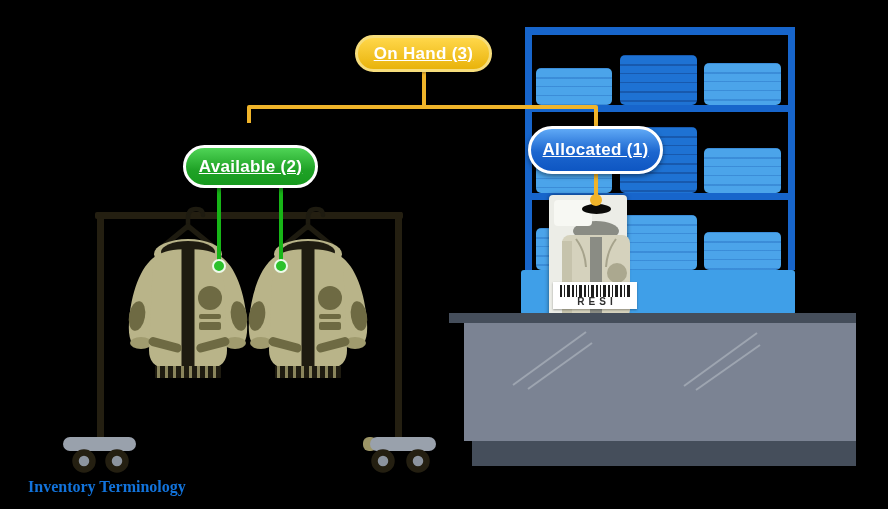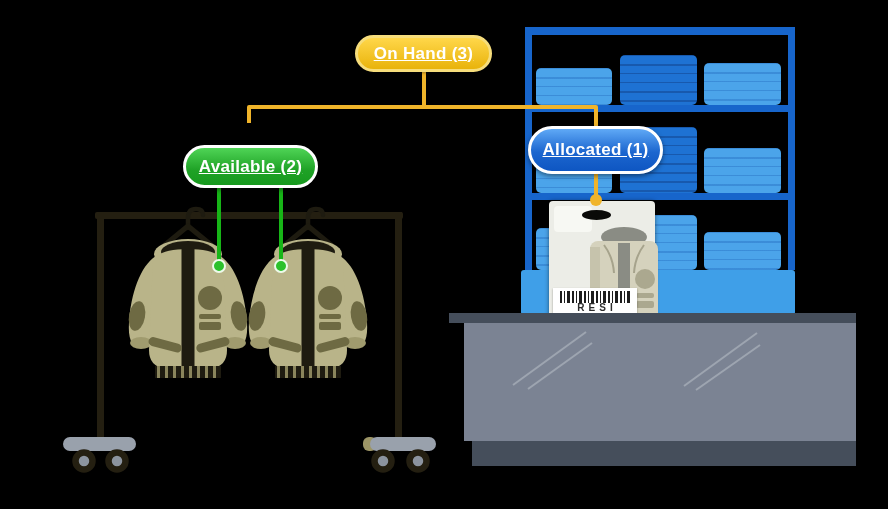--- a/index.html
+++ b/index.html
@@ -8,22 +8,22 @@
   .abs{position:absolute;}
   
   .shelf-frame{background:#1765CB;}
   .shelf-base{background:#3F9FE8;border-radius:3px;}
   .stack{border-radius:5px;}
   .stack.light{background:#4BA4EA;
     background-image:repeating-linear-gradient(180deg, rgba(16,80,170,.28) 0 1.5px, transparent 1.5px 9px);}
   .stack.dark{background:#1E72D3;
     background-image:repeating-linear-gradient(180deg, rgba(0,0,40,.22) 0 1.5px, transparent 1.5px 9px);}
   
-  #package{left:549px;top:201px;width:78px;height:123px;background:#ECEDE7;
-           border-radius:4px 4px 0 0;box-shadow:0 0 4px rgba(0,0,0,.5);padding-left:28px;}
+  #package{left:549px;top:195px;width:78px;height:123px;background:#ECEDE7;
+           border-radius:4px 4px 0 0;box-shadow:0 0 4px rgba(0,0,0,.5);}
   #package .bag-fold{position:absolute;left:5px;top:5px;width:38px;height:26px;
            background:#F7F8F3;border-radius:4px;}
   #package .hanger-hole{position:absolute;left:33px;top:9px;width:29px;height:10px;
            background:#0A0A08;border-radius:50%/50%;}
   #package .label{position:absolute;left:4px;top:87px;width:84px;height:27px;background:#fff;
            box-shadow:0 1px 2px rgba(0,0,0,.35);}
   #package .bars{position:absolute;left:7px;top:3px;width:70px;height:12px;
            background:repeating-linear-gradient(90deg,#1d1d1d 0 2px,#fff 2px 4px,#1d1d1d 4px 5px,#fff 5px 7px,#1d1d1d 7px 10px,#fff 10px 12px);}
   #package .label-text{position:absolute;left:4px;right:0;top:14px;text-align:center;
            font:700 10px "Liberation Sans",sans-serif;letter-spacing:4px;color:#2e2e2e;}
@@ -173,14 +173,15 @@
   <div id="badge-onhand" class="badge">
     <span>On Hand (3)</span>
   </div>
   <div id="badge-available" class="badge">
     <span>Available (2)</span>
   </div>
   <div id="badge-allocated" class="badge">
     <span>Allocated (1)</span>
   </div>
 
+  <div id="title">Inventory Terminology</div>
 
 </div>
 
 </body></html>

